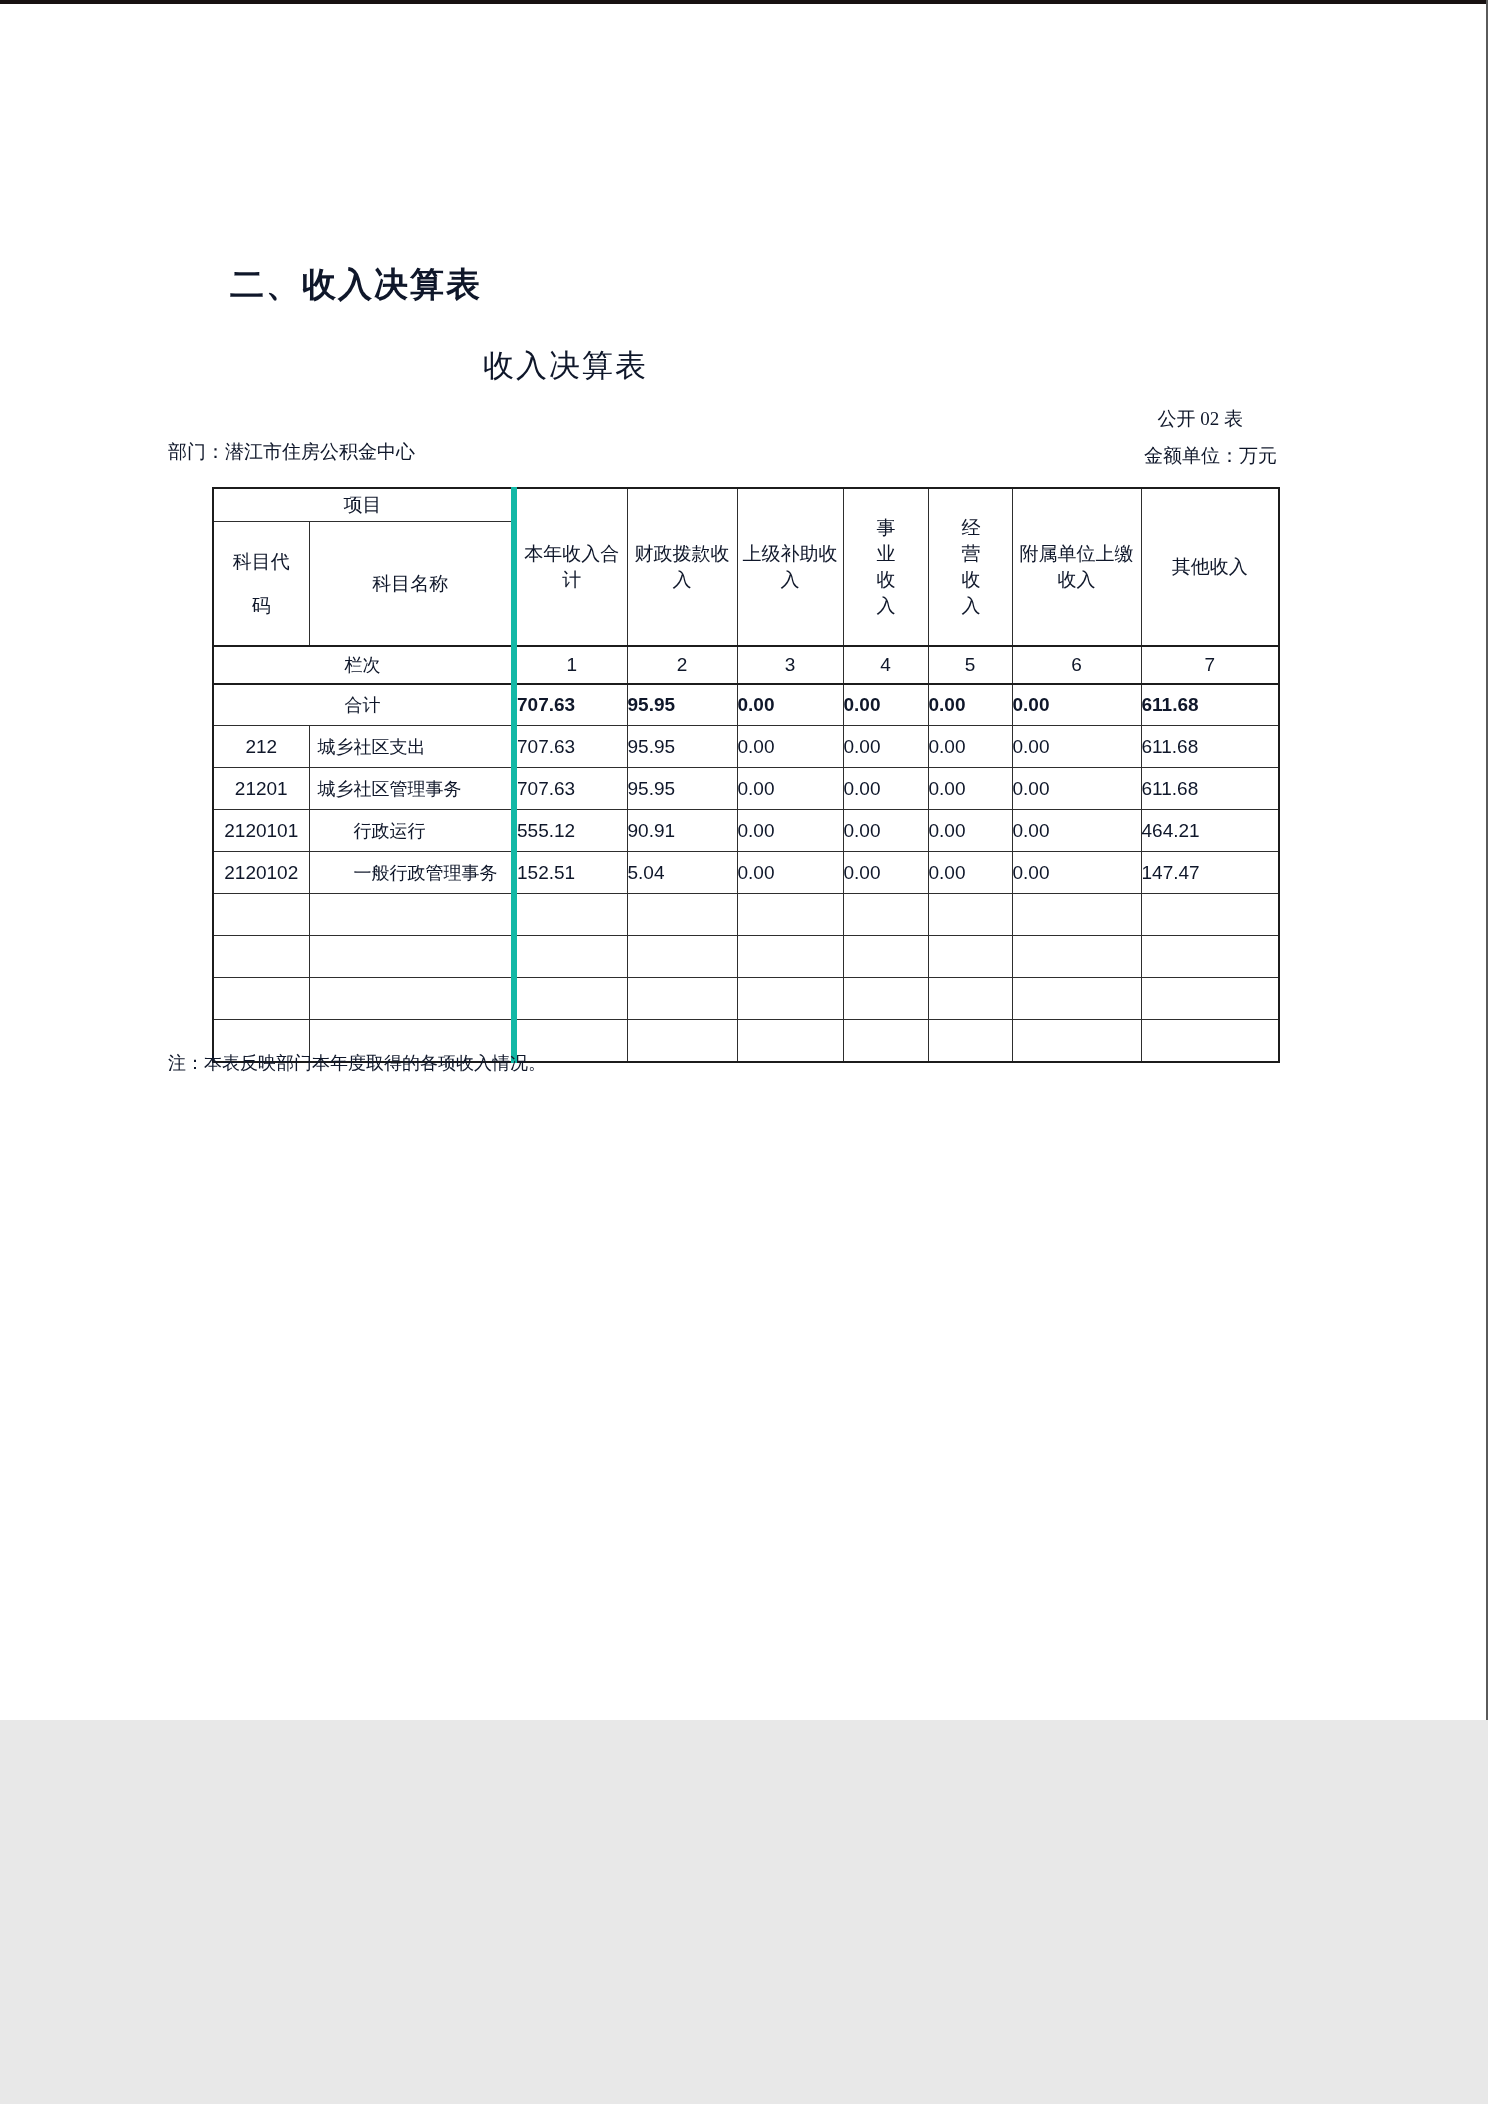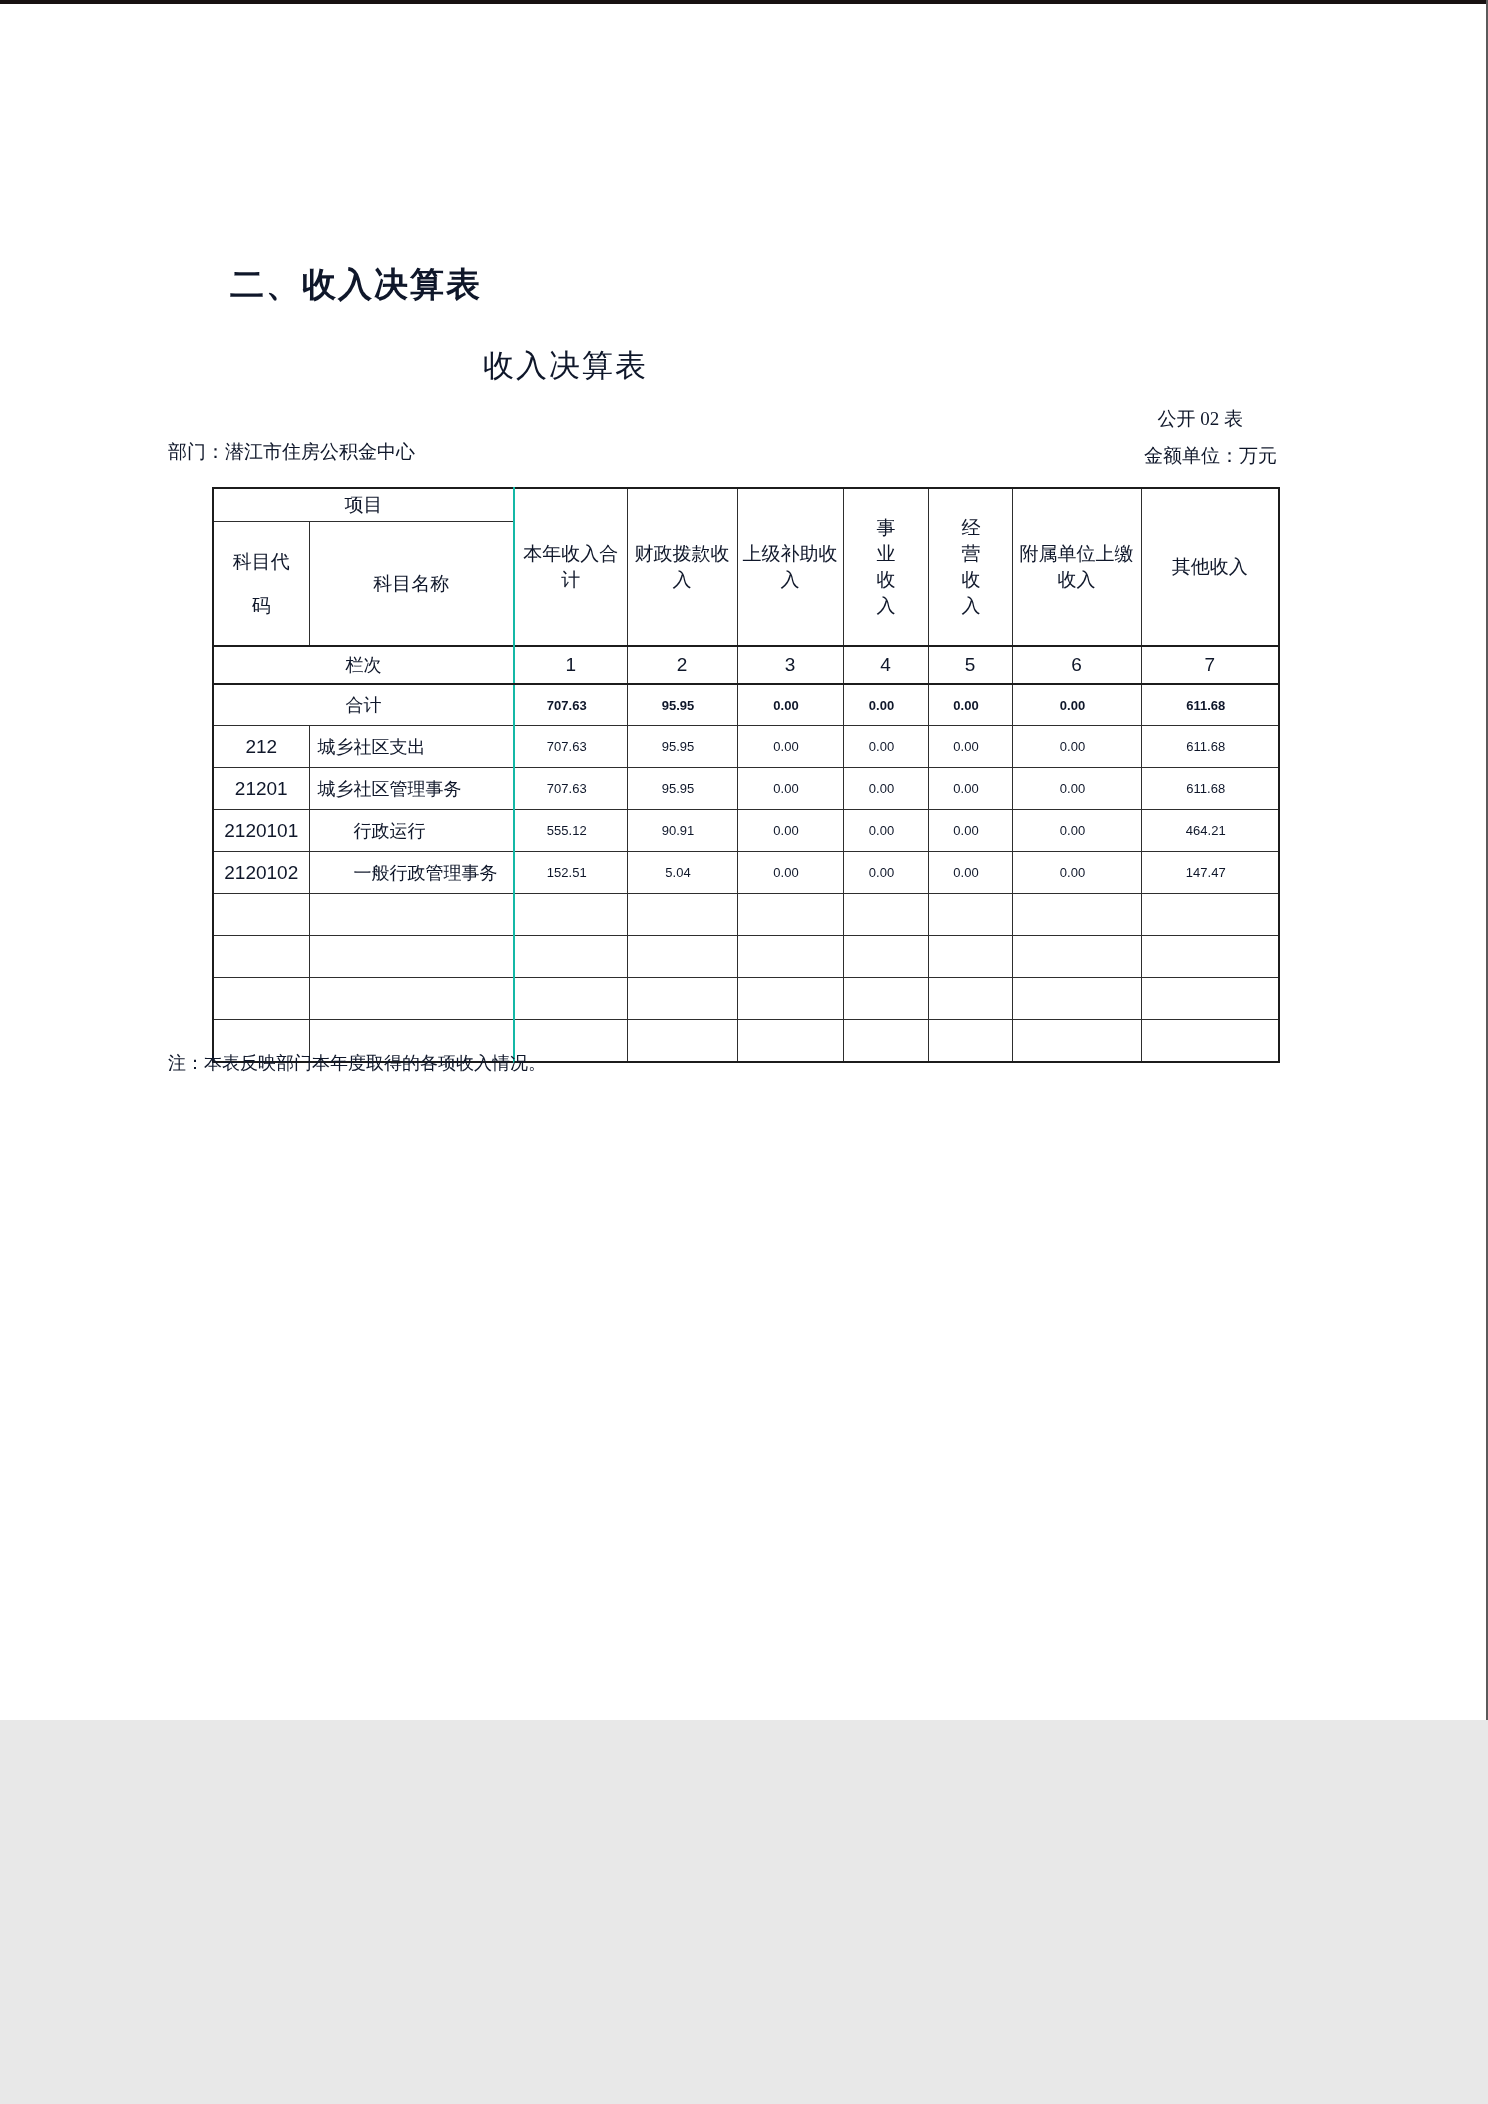--- a/index.html
+++ b/index.html
@@ -41,34 +41,34 @@
     border:1px solid #2e2e2e;
     padding:0; overflow:hidden;
     font-size:18px; vertical-align:middle;
     background:#fff;
   }
   tr.hdr-top td   { height:32px; text-align:center; }
   tr.hdr-main td  { height:123px; text-align:center; line-height:2.3; padding:0 10px; }
   td.pad-tight    { padding:0 33px !important; }
   tr.hdr-main     { border-bottom:2px solid #1c1c1c; }
   tr.hdr-main td, tr.hdr-top td { font-size:19px; }
-  td.name-col-edge { border-right:2px solid #14b8a6; }
+  td.name-col-edge { border-right:6px solid #14b8a6; }
 
   tr.lanci-row td { height:36px; border-bottom:2px solid #1c1c1c; }
   tr.total-row td { height:40px; }
   tr.data-row td  { height:41px; }
   tr.empty-row td { height:41px; }
 
   .num-font { font-family:"Liberation Sans","DejaVu Sans",sans-serif; }
   td.merged-label { text-align:center; font-size:18px; }
   td.lanci-cell   { text-align:center; font-size:19px; }
   td.code-cell    { text-align:center; font-size:19px; }
   td.name-cell    { text-align:left; padding-left:8px; font-size:18px; }
   td.name-cell.indent { padding-left:44px; }
-  td.num-cell     { text-align:center; padding-right:8px; font-size:13px;margin-left:44px; }
+  td.num-cell     { text-align:left; padding-right:8px; font-size:19px;margin-left:44px; }
   tr.total-row td.num-cell { font-weight:700; }
 
   .note {
     position:absolute; left:168px; top:1051px;
     font-size:18px;
   }
   .page-number {
     position:absolute; top:1962px; left:0; width:100%;
     text-align:center;
     font-family:"Liberation Sans","DejaVu Sans",sans-serif;

